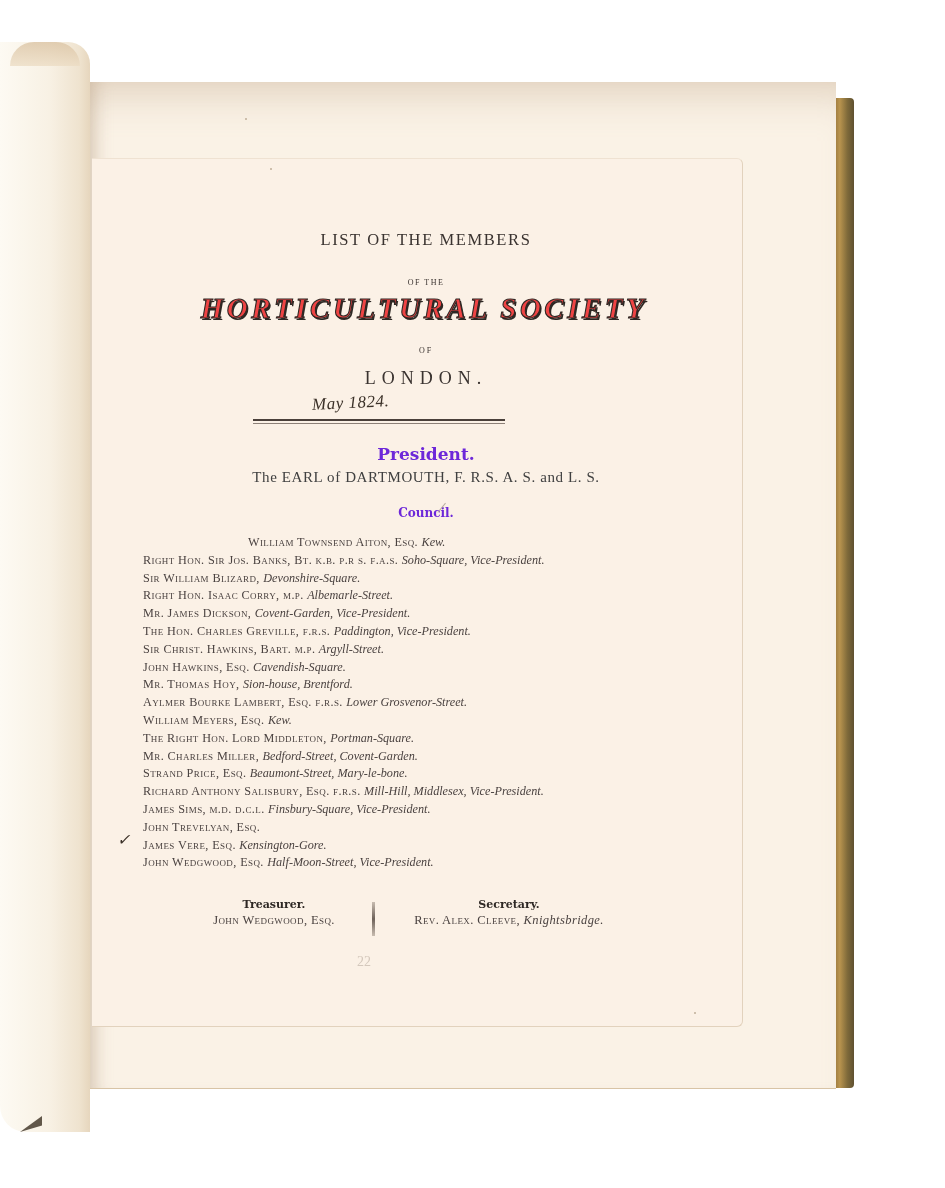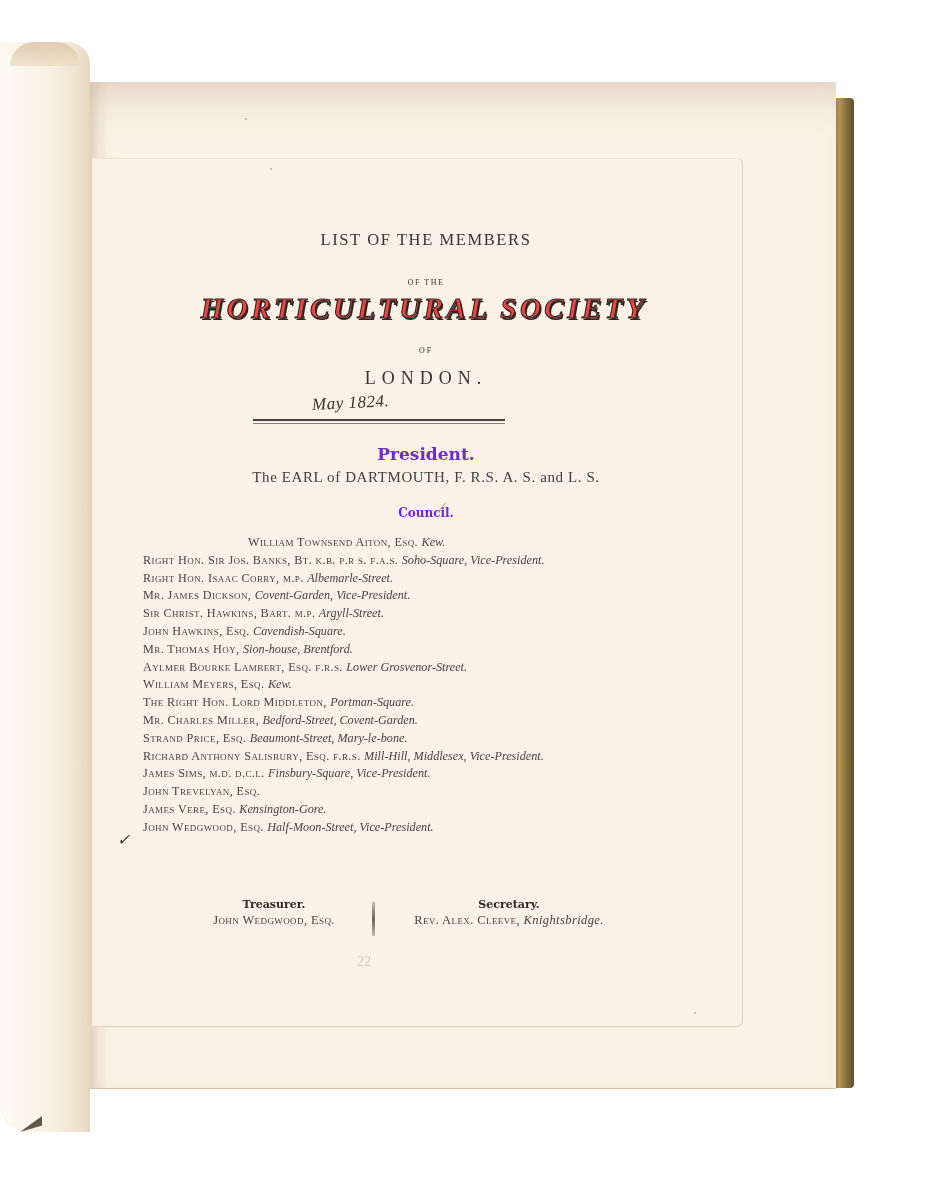--- a/index.html
+++ b/index.html
@@ -100,22 +100,24 @@
 
 <div class="center blackletter t-president">President.</div>
 <div class="center t-earl">The EARL of DARTMOUTH, F. R.S. A. S. and L. S.</div>
 
 <div class="center blackletter t-council">Council.</div>
 <div class="pencil-mark"></div>
 
 <div class="members">
   <div class="member first"><span>William Townsend Aiton, Esq.</span> <span class="addr">Kew.</span></div>
   <div class="member"><span>Right Hon. Sir Jos. Banks, Bt. k.b. p.r s. f.a.s.</span> <span class="addr">Soho-Square, Vice-President.</span></div>
+  <div class="member"><span>Sir William Blizard,</span> <span class="addr">Devonshire-Square.</span></div>
   <div class="member"><span>Right Hon. Isaac Corry, m.p.</span> <span class="addr">Albemarle-Street.</span></div>
   <div class="member"><span>Mr. James Dickson,</span> <span class="addr">Covent-Garden, Vice-President.</span></div>
+  <div class="member"><span>The Hon. Charles Greville, f.r.s.</span> <span class="addr">Paddington, Vice-President.</span></div>
   <div class="member"><span>Sir Christ. Hawkins, Bart. m.p.</span> <span class="addr">Argyll-Street.</span></div>
   <div class="member"><span>John Hawkins, Esq.</span> <span class="addr">Cavendish-Square.</span></div>
   <div class="member"><span>Mr. Thomas Hoy,</span> <span class="addr">Sion-house, Brentford.</span></div>
   <div class="member"><span>Aylmer Bourke Lambert, Esq. f.r.s.</span> <span class="addr">Lower Grosvenor-Street.</span></div>
   <div class="member"><span>William Meyers, Esq.</span> <span class="addr">Kew.</span></div>
   <div class="member"><span>The Right Hon. Lord Middleton,</span> <span class="addr">Portman-Square.</span></div>
   <div class="member"><span>Mr. Charles Miller,</span> <span class="addr">Bedford-Street, Covent-Garden.</span></div>
   <div class="member"><span>Strand Price, Esq.</span> <span class="addr">Beaumont-Street, Mary-le-bone.</span></div>
   <div class="member"><span>Richard Anthony Salisbury, Esq. f.r.s.</span> <span class="addr">Mill-Hill, Middlesex, Vice-President.</span></div>
   <div class="member"><span>James Sims, m.d. d.c.l.</span> <span class="addr">Finsbury-Square, Vice-President.</span></div>

